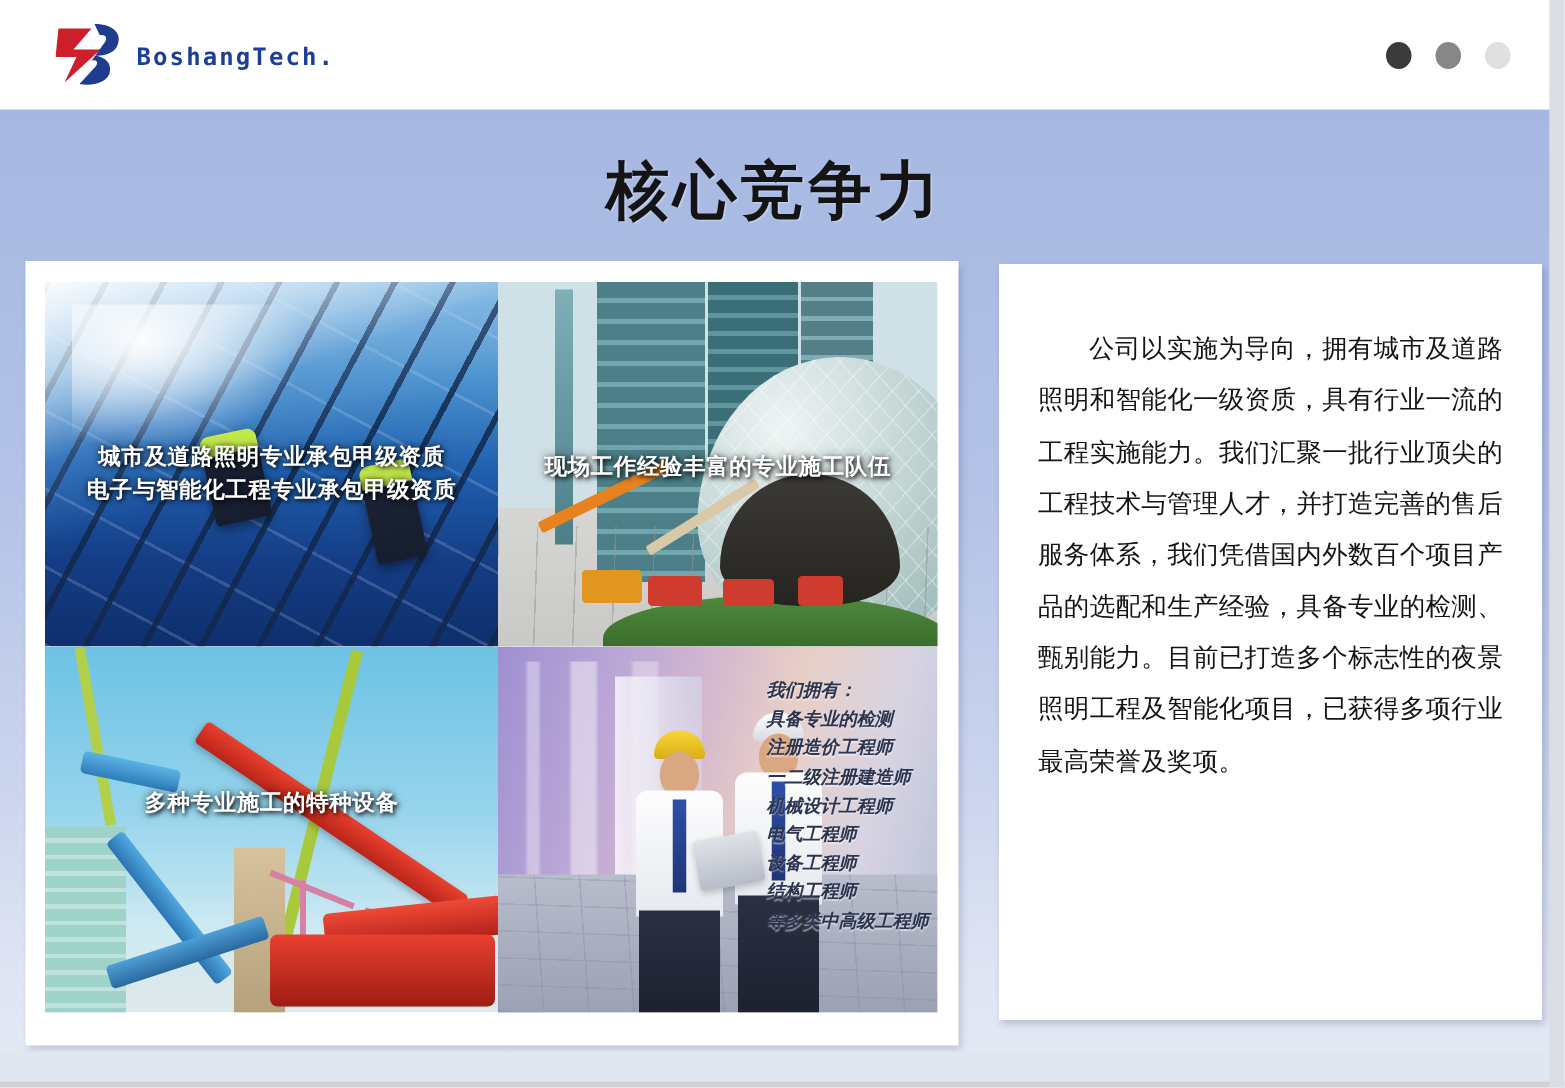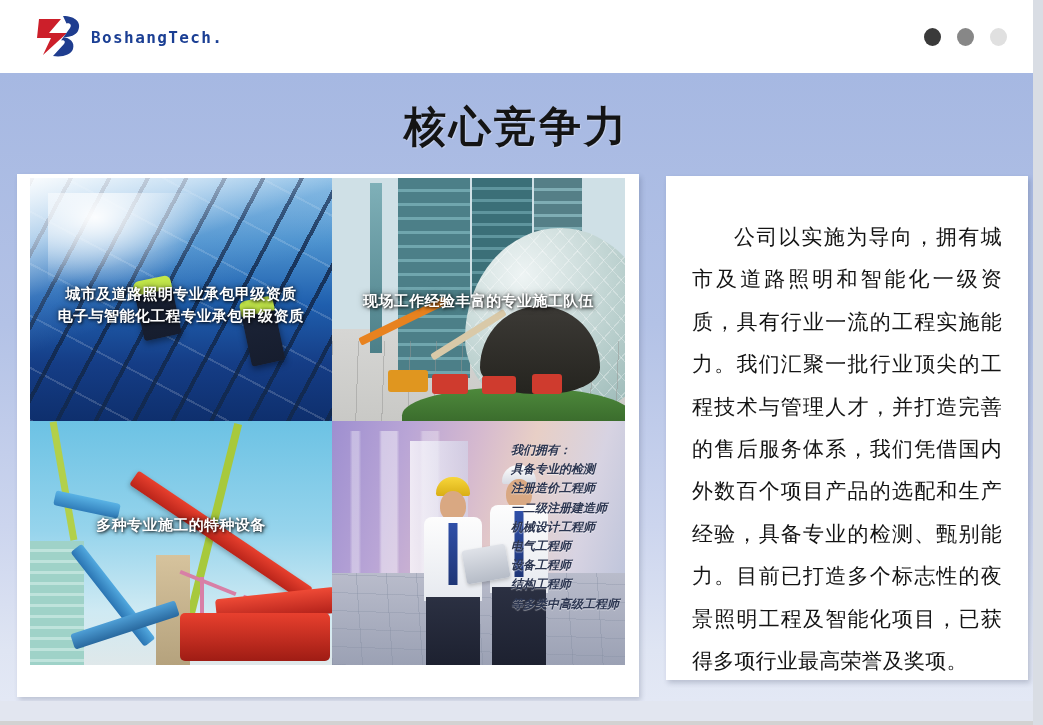--- a/index.html
+++ b/index.html
@@ -122,21 +122,21 @@
     text-shadow: 1px 1px 1px rgba(255,255,255,0.35);
   }
 
   
   .collage-card {
     position: absolute;
     left: 17px; top: 174px;
     width: 622px;
     height: 523px;
     background: #ffffff;
-    padding: 4px 13px 22px 13px;
+    padding: 14px 13px 22px 13px;
     box-shadow: 2px 3px 5px rgba(40,50,80,0.20);
     z-index: 3;
   }
   .collage-grid {
     width: 100%;
     height: 100%;
     display: grid;
     grid-template-columns: 302px 293px;
     grid-template-rows: 243px 244px;
     gap: 0px;
@@ -449,21 +449,21 @@
     left: 666px; top: 176px;
     width: 362px;
     height: 504px;
     background: #ffffff;
     box-shadow: 2px 3px 5px rgba(40,50,80,0.22);
     padding: 40px 26px 26px 26px;
     z-index: 3;
   }
   .body-text {
     font-family: "DejaVu Sans", "Liberation Sans", sans-serif;
-    font-size: 21px;
+    font-size: 17px;
     line-height: 2.02;
     color: #141414;
     text-align: justify;
     text-indent: 2em;
     letter-spacing: 0.2px;
   }
 </style>
 </head>
 <body>
 

